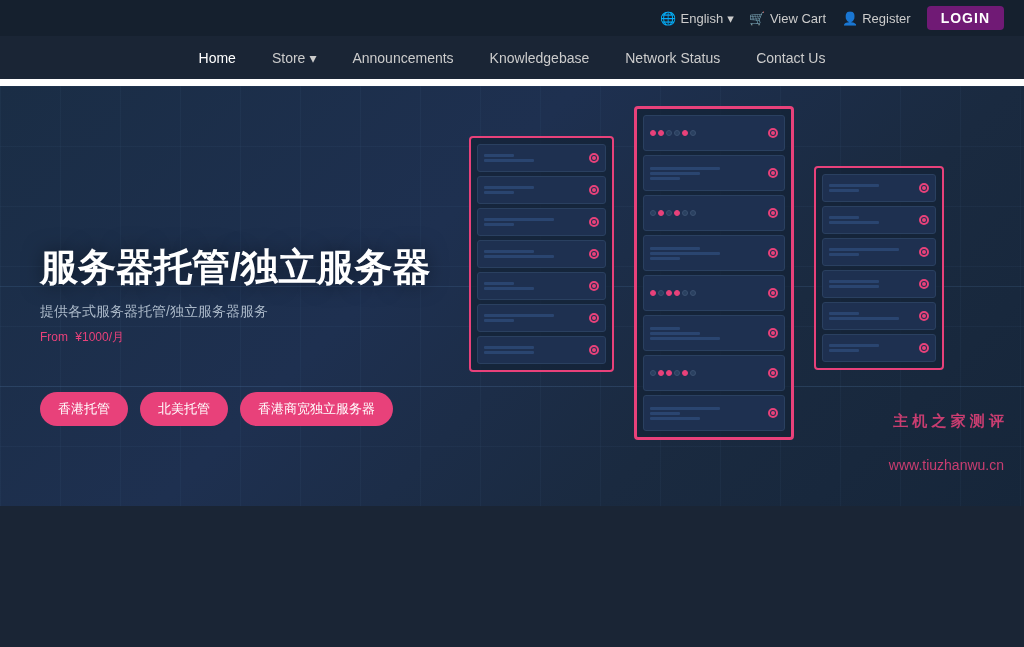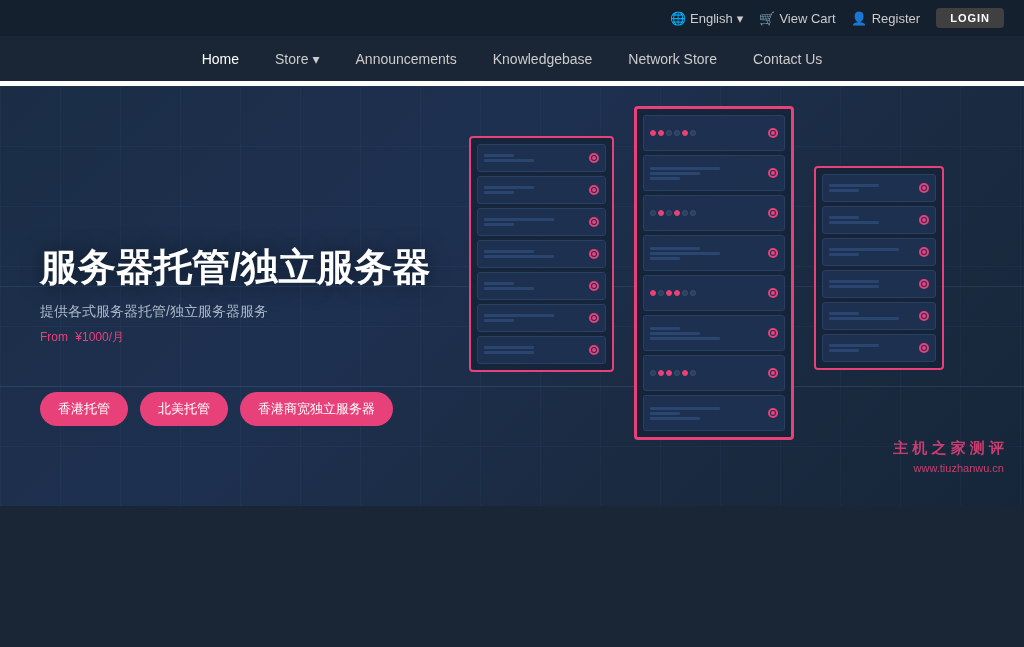--- a/index.html
+++ b/index.html
@@ -25,40 +25,40 @@
       height: 36px;
     }
     .top-bar-item {
       display: flex;
       align-items: center;
       gap: 4px;
       cursor: pointer;
       color: #ccc;
     }
     .login-btn {
-      background: #404040;
+      background: #701a75;
       color: #fff;
       border: none;
       padding: 4px 14px;
       border-radius: 4px;
-      font-size: 11px;
+      font-size: 14px;
       font-weight: bold;
       cursor: pointer;
       letter-spacing: 1px;
     }
 
     
     .navbar {
       background: #1a2535;
       display: flex;
       justify-content: center;
       align-items: center;
       gap: 36px;
       height: 50px;
-      border-bottom: 5px solid #ffffff;
+      border-bottom: 7px solid #ffffff;
     }
     .nav-item {
       color: #ccc;
       font-size: 14px;
       cursor: pointer;
       display: flex;
       align-items: center;
       gap: 4px;
     }
     .nav-item.active { color: #fff; }
@@ -234,21 +234,21 @@
       position: absolute;
       bottom: 30px;
       right: 20px;
       text-align: right;
       color: #e8417a;
       font-size: 12px;
       line-height: 1.5;
       opacity: 0.85;
     }
     .watermark .line1 { font-size: 15px; font-weight: bold; }
-    .watermark .line2 { font-size: 11px; }
+    .watermark .line2 { font-size: 14px; margin-top: 23px; }
 
     
     .deco-line {
       position: absolute;
       background: rgba(100,150,200,0.15);
       height: 1px;
     }
   </style>
 </head>
 <body>
@@ -278,21 +278,21 @@
     <span>Store</span>
     <span>▾</span>
   </div>
   <div class="nav-item">
     <span>Announcements</span>
   </div>
   <div class="nav-item">
     <span>Knowledgebase</span>
   </div>
   <div class="nav-item">
-    <span>Network Store</span>
+    <span>Network Status</span>
   </div>
   <div class="nav-item">
     <span>Contact Us</span>
   </div>
 </nav>
 
 <section class="hero">
 
   <div class="deco-line" style="top: 200px; left: 0; right: 0;"></div>
   <div class="deco-line" style="top: 300px; left: 0; right: 0;"></div>

